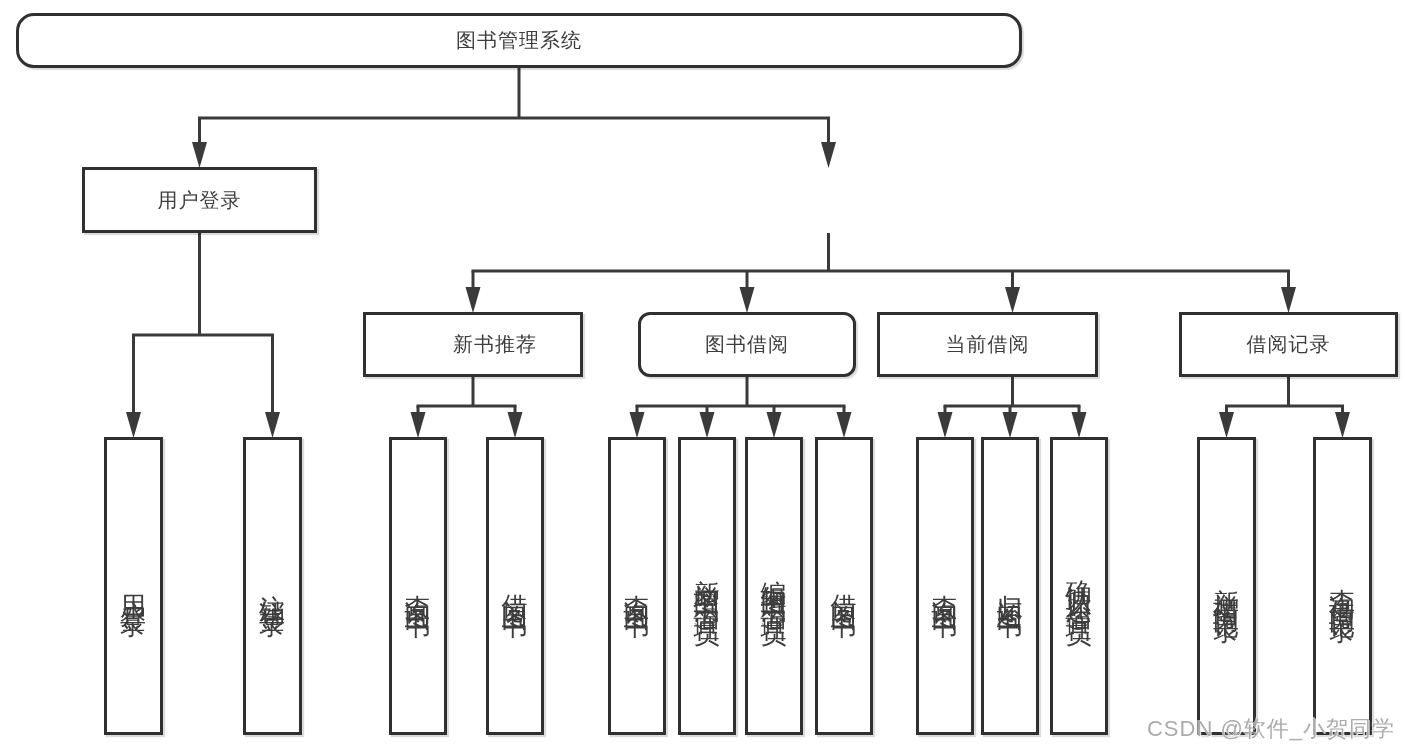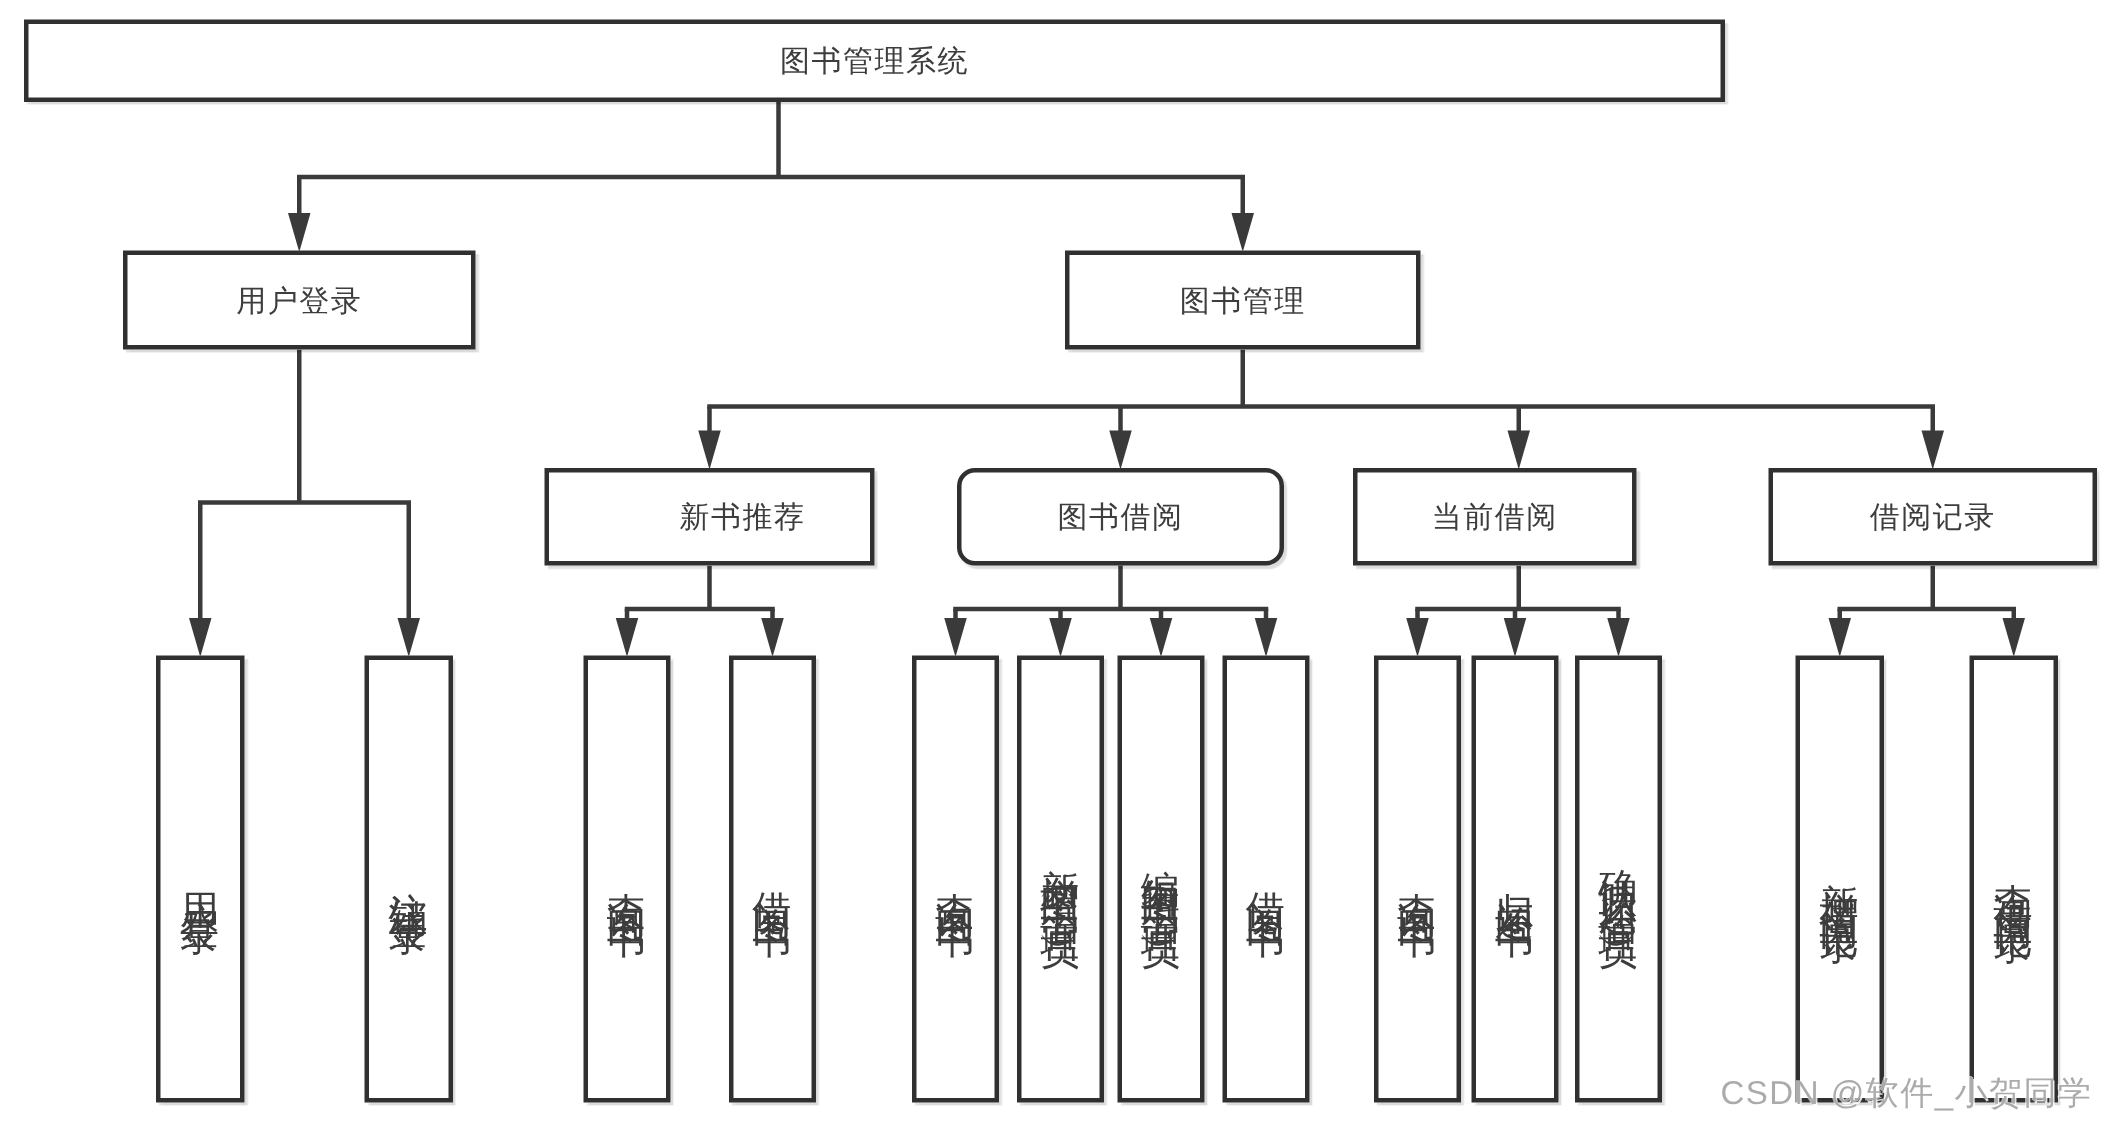--- a/index.html
+++ b/index.html
@@ -97,38 +97,35 @@
       <polygon points="1071.5,412 1086.5,412 1079,438" fill="#3a3a3a"></polygon>
       <line x1="943.5" y1="406" x2="1080.5" y2="406" stroke="#3a3a3a" stroke-width="3"></line>
       <line x1="1288.5" y1="377" x2="1288.5" y2="406" stroke="#3a3a3a" stroke-width="3"></line>
       <line x1="1226.5" y1="406" x2="1226.5" y2="418" stroke="#3a3a3a" stroke-width="3"></line>
       <polygon points="1219,412 1234,412 1226.5,438" fill="#3a3a3a"></polygon>
       <line x1="1342.5" y1="406" x2="1342.5" y2="418" stroke="#3a3a3a" stroke-width="3"></line>
       <polygon points="1335,412 1350,412 1342.5,438" fill="#3a3a3a"></polygon>
       <line x1="1225" y1="406" x2="1344" y2="406" stroke="#3a3a3a" stroke-width="3"></line>
     </svg>
 
-  <div class="node" style="left:16px;top:13px;width:1134px;height:55px;">
+  <div class="node" style="left:16px;top:13px;width:1006px;height:55px;border-radius:18px;">
     <span class="hlabel">图书管理系统</span>
   </div>
 
   <div class="node" style="left:82px;top:167px;width:235px;height:66px;">
     <span class="hlabel">用户登录</span>
-  </div>
-  <div class="node" style="left:710px;top:167px;width:237px;height:66px;">
-    <span class="hlabel">图书管理</span>
   </div>
 
   <div class="node" style="left:363px;top:312px;width:220px;height:65px;padding-left:44px;">
     <span class="hlabel">新书推荐</span>
   </div>
   <div class="node" style="left:638px;top:312px;width:218px;height:65px;border-radius:12px;">
     <span class="hlabel">图书借阅</span>
   </div>
-  <div class="node" style="left:902px;top:312px;width:189px;height:65px;">
+  <div class="node" style="left:877px;top:312px;width:221px;height:65px;">
     <span class="hlabel">当前借阅</span>
   </div>
   <div class="node" style="left:1179px;top:312px;width:219px;height:65px;">
     <span class="hlabel">借阅记录</span>
   </div>
 
   <div class="node leaf" style="left:104px;top:437px;width:59px;height:298px;">
     <span class="vlabel">用户登录</span>
   </div>
   <div class="node leaf" style="left:243px;top:437px;width:59px;height:298px;">

